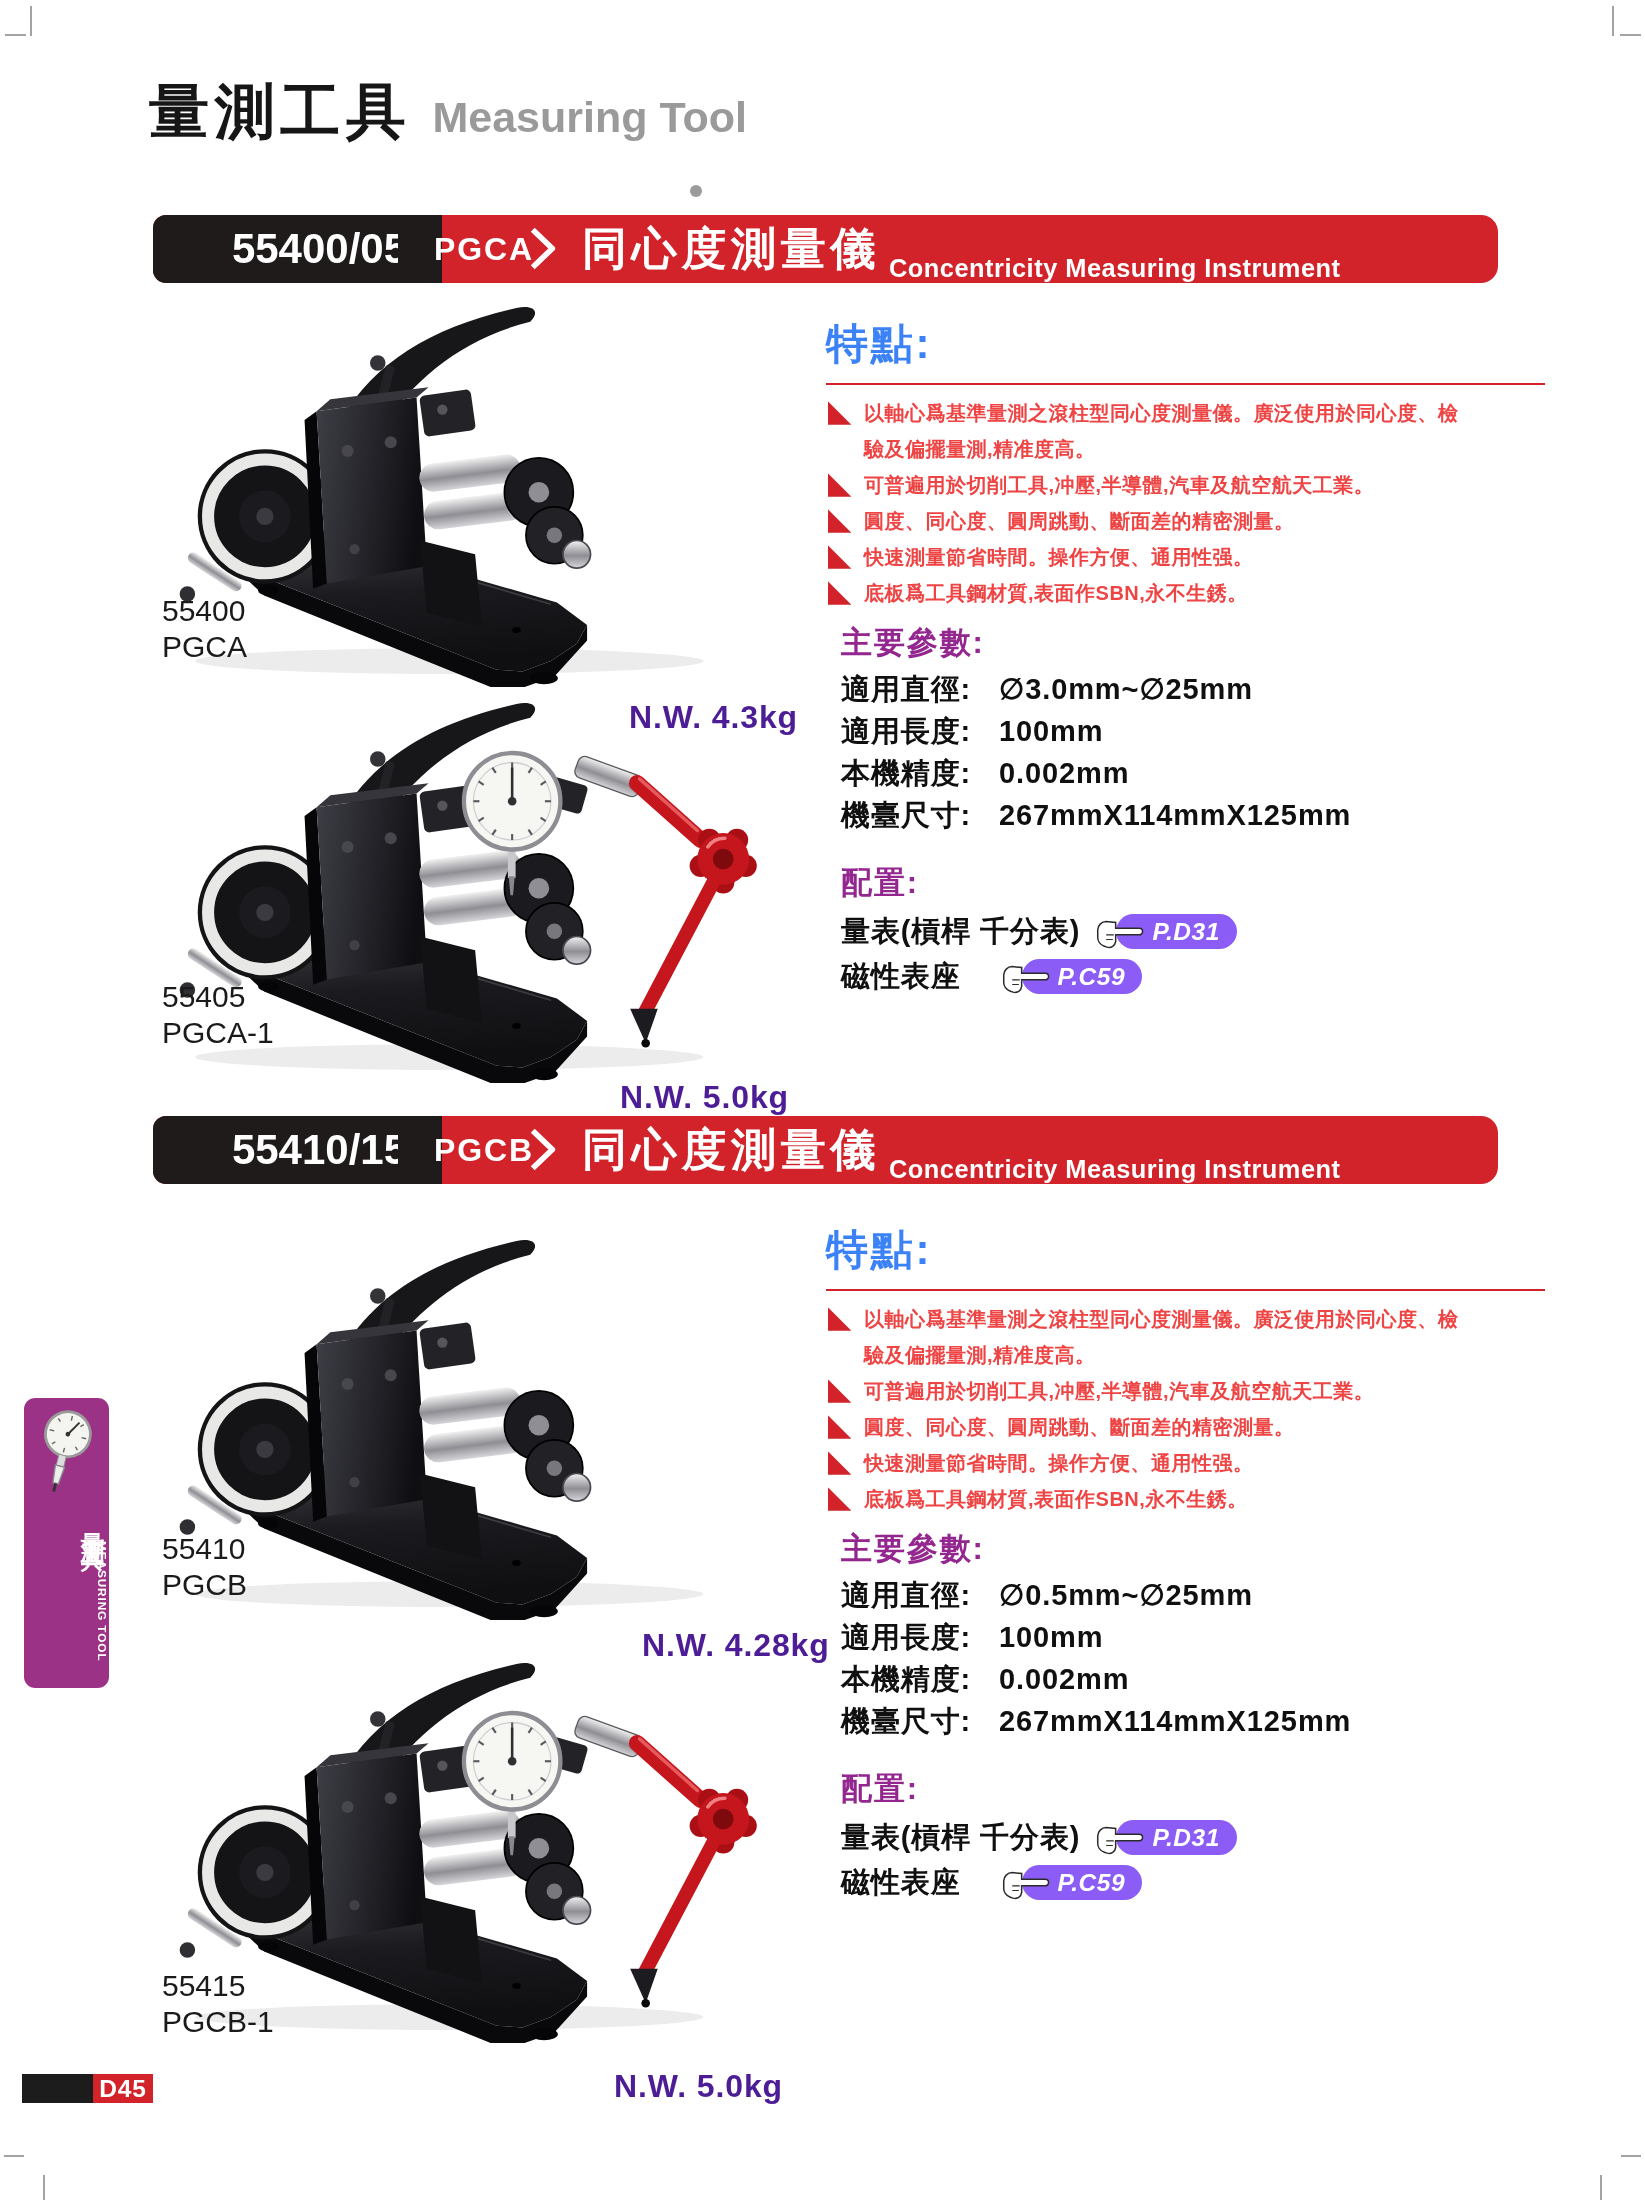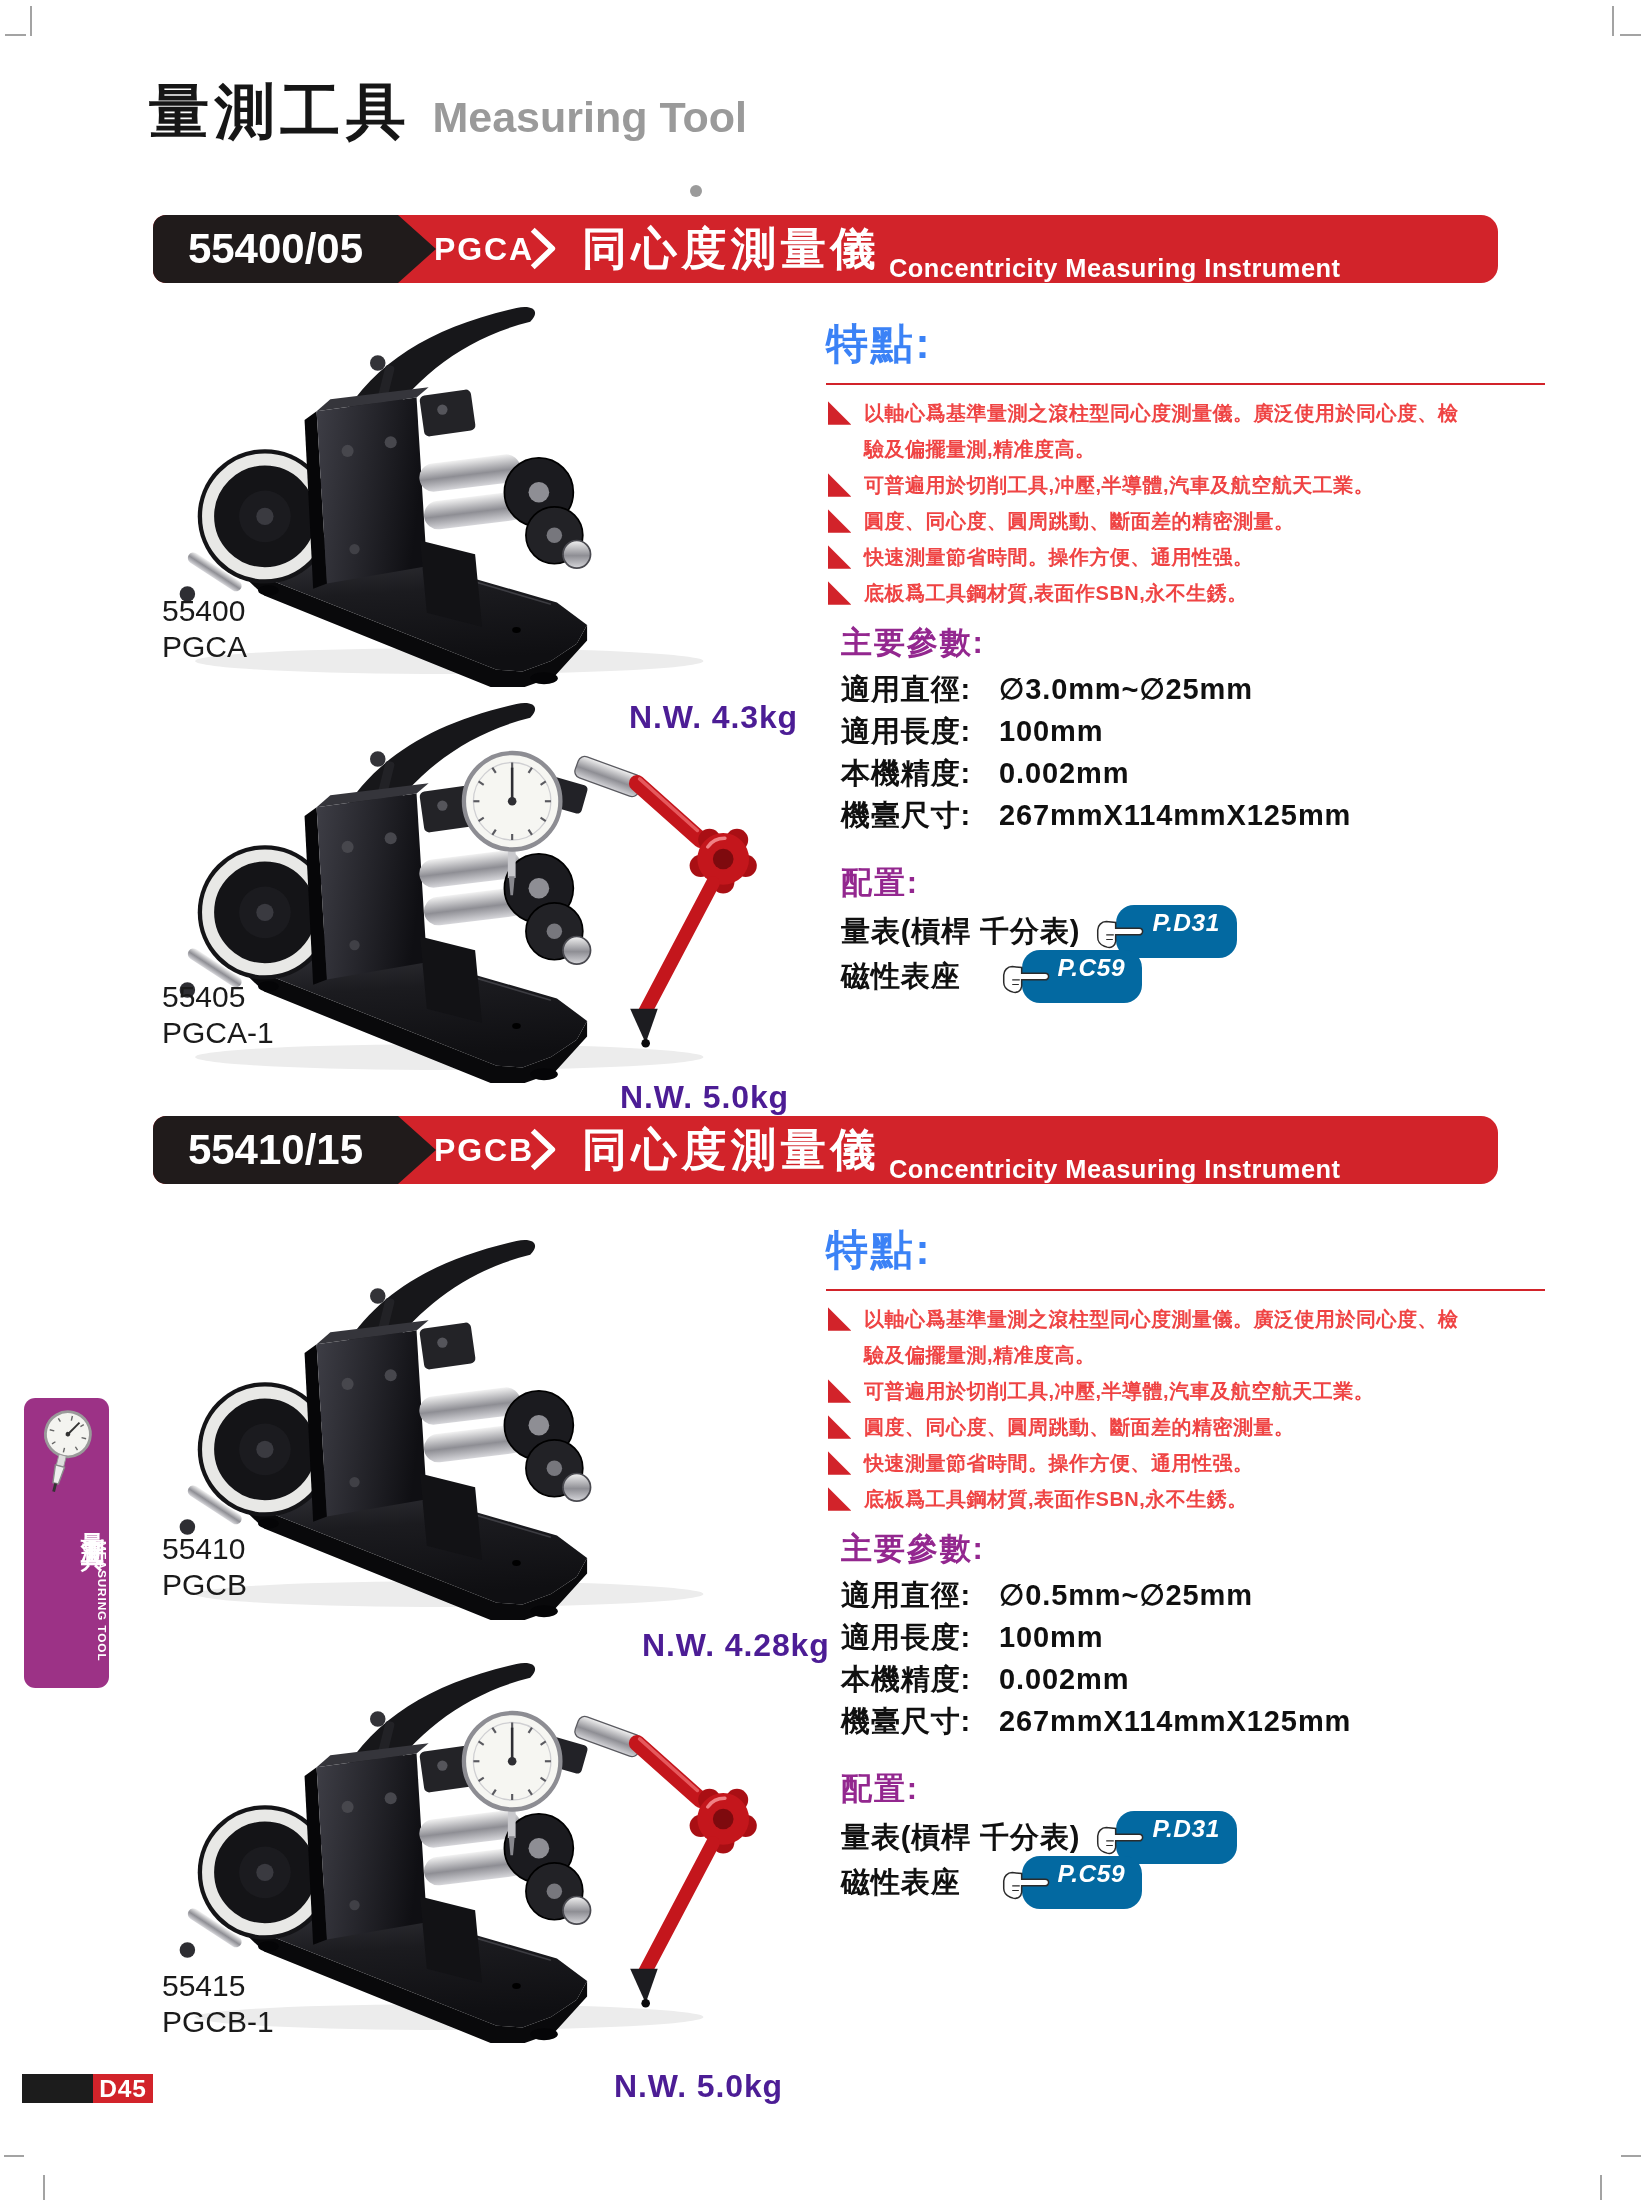--- a/index.html
+++ b/index.html
@@ -9,21 +9,21 @@
   .mark{position:absolute;background:#a3a3a3;}
   .regdot{position:absolute;left:690px;top:185px;width:12.2px;height:12.2px;border-radius:50%;background:#9b9b9b;}
   
   .page-title{position:absolute;left:149px;top:72px;display:flex;align-items:baseline;gap:21px;white-space:nowrap;}
   .title-zh{font-size:60px;font-weight:bold;color:#161616;letter-spacing:5.6px;}
   .title-en{font-size:43px;font-weight:bold;color:#9a9a9a;}
   
   .banner{position:absolute;left:153px;width:1345px;height:68px;}
   .banner-bg{position:absolute;inset:0;background:#d2232a;border-radius:13px 17px 17px 13px;}
   .banner-tag{position:absolute;left:0;top:0;width:245px;height:68px;background:#201b1b;
-              border-radius:13px 0 0 13px;display:flex;align-items:center;justify-content:center;}
+              border-radius:13px 0 0 13px;display:flex;align-items:center;justify-content:center;padding-left:44px;}
   .banner-tag::after{content:"";position:absolute;left:245px;top:0;width:0;height:0;
               border-top:34px solid transparent;border-bottom:34px solid transparent;border-left:38px solid #201b1b;}
   .banner-code{font-size:42px;font-weight:bold;color:#fff;}
   .banner-model{position:absolute;left:279px;width:104px;height:68px;display:flex;align-items:center;justify-content:center;
               font-size:32px;font-weight:bold;color:#fff;letter-spacing:1.9px;}
   .banner-chevron{position:absolute;left:375px;top:12.2px;}
   .banner-zh{position:absolute;left:429px;height:68px;display:flex;align-items:center;
               font-size:45px;font-weight:bold;color:#fff;letter-spacing:4.7px;white-space:nowrap;}
   .banner-en{position:absolute;left:736px;height:68px;display:flex;align-items:flex-end;padding-bottom:10.4px;
               font-size:25.4px;font-weight:bold;color:#fff;white-space:nowrap;letter-spacing:0.5px;}
@@ -50,22 +50,22 @@
                 clip-path:polygon(0 0,100% 100%,0 100%);}
   .param-h{margin:11.3px 0 0 15px;font-size:31px;font-weight:bold;color:#93278f;letter-spacing:1.9px;}
   .params{margin:3.8px 0 0 15px;}
   .param-row{display:flex;font-size:29px;font-weight:bold;line-height:42px;letter-spacing:0.9px;color:#101010;}
   .param-label{width:158px;flex:none;}
   .config-h{margin:26px 0 0 15px;font-size:31px;font-weight:bold;color:#93278f;letter-spacing:1.9px;}
   .configs{margin:5.6px 0 0 15px;}
   .config-row{display:flex;align-items:center;height:45px;font-size:29px;font-weight:bold;color:#101010;letter-spacing:0.9px;}
   .badge{display:inline-flex;align-items:center;margin-left:13px;position:relative;}
   .badge-hand{width:51px;height:36px;margin-right:-28px;position:relative;z-index:2;}
-  .badge-pill{background:#0369a1;color:#fff;font-style:italic;font-weight:bold;font-size:24.5px;
-              height:53px;line-height:35px;border-radius:18px;padding:0 17px 0 36px;letter-spacing:0.5px;}
+  .badge-pill{background:#8b5cf6;color:#fff;font-style:italic;font-weight:bold;font-size:24.5px;
+              height:35px;line-height:35px;border-radius:18px;padding:0 17px 0 36px;letter-spacing:0.5px;}
   
   .side-tab{position:absolute;left:23.5px;top:1398px;width:85px;height:290px;background:#9c3286;border-radius:11.3px;}
   .tab-icon{position:absolute;left:7.5px;top:7.5px;width:72px;height:90px;}
   .tab-text{position:absolute;top:98px;left:0;width:85px;height:185px;display:flex;justify-content:center;
             writing-mode:vertical-rl;gap:7.5px;color:#fff;}
   .tab-zh{font-size:23.5px;font-weight:bold;letter-spacing:4.7px;}
   .tab-en{font-size:11.8px;font-weight:bold;letter-spacing:0.9px;}
   
   .footer-black{position:absolute;left:21.7px;top:2074px;width:88px;height:29px;background:#1c1c1c;}
   .footer-red{position:absolute;left:93px;top:2074px;width:60px;height:29px;background:#d2232a;

